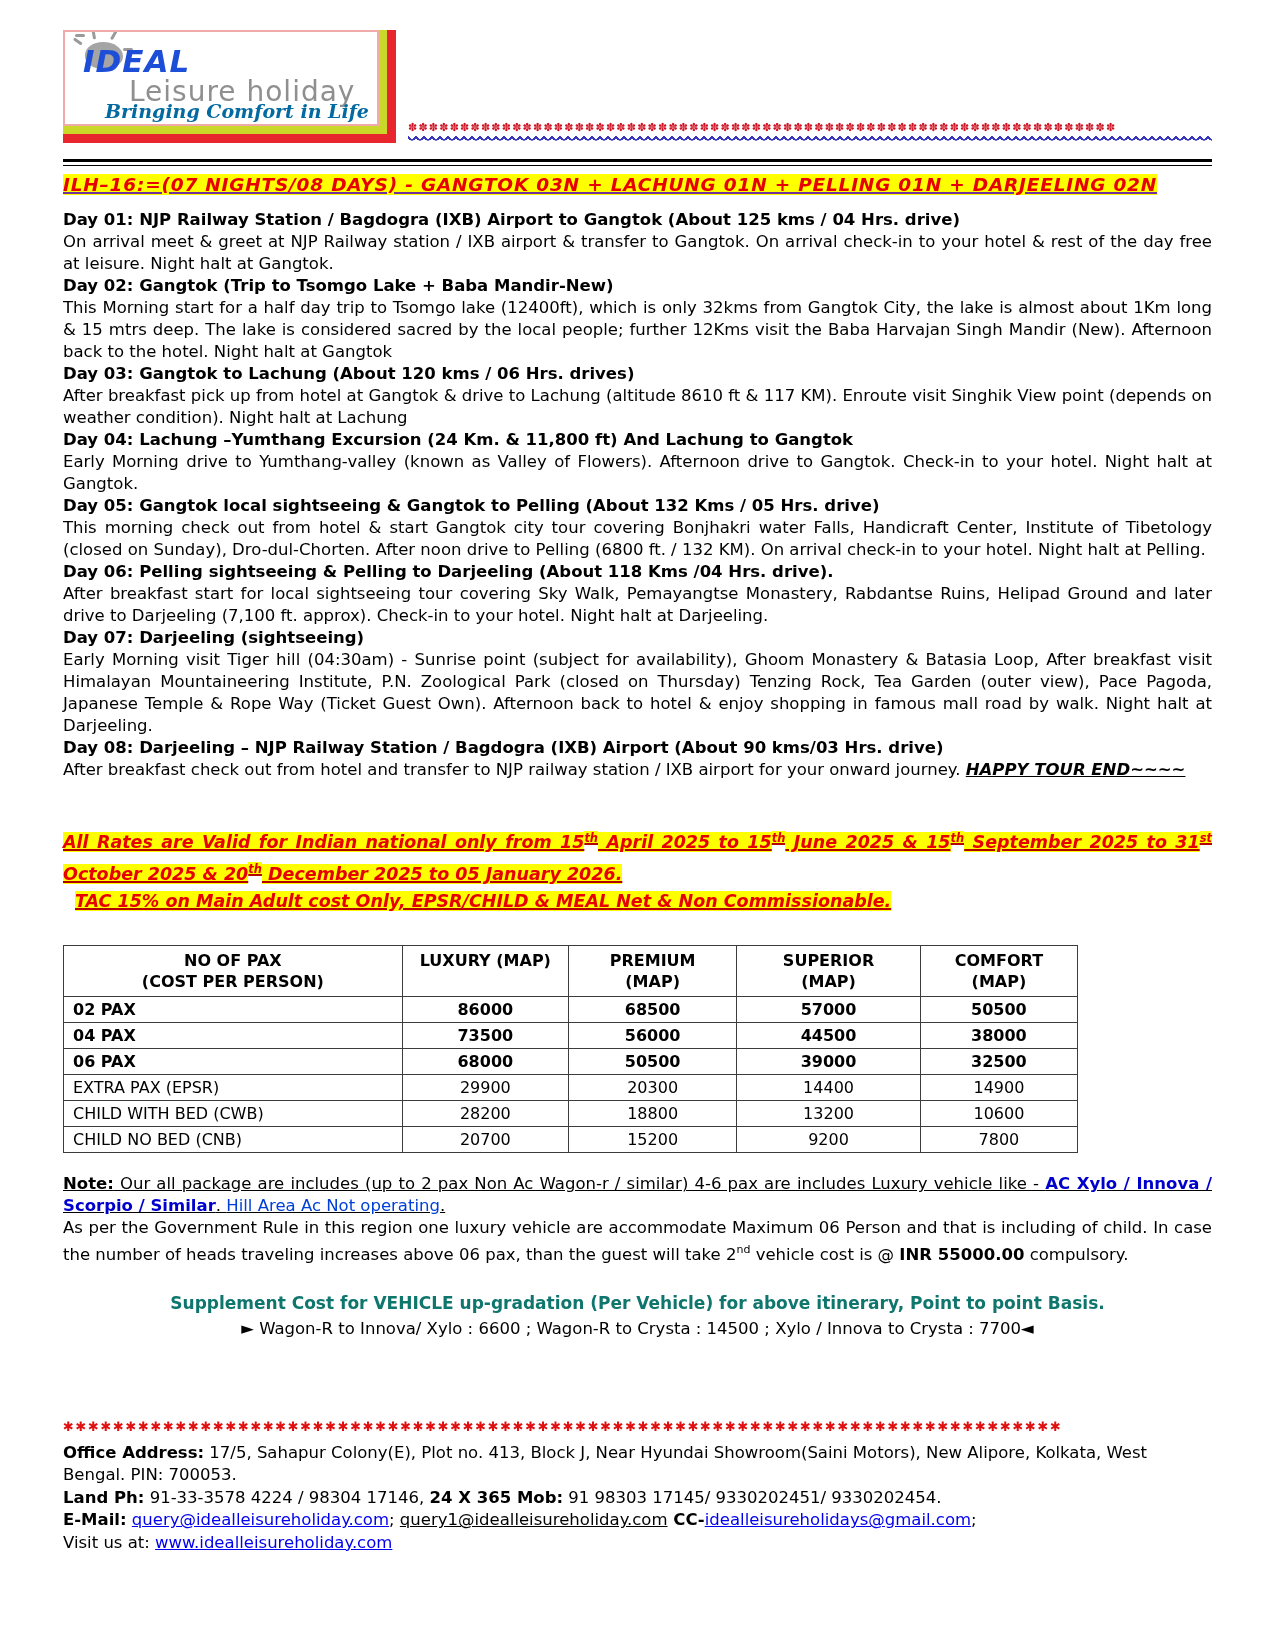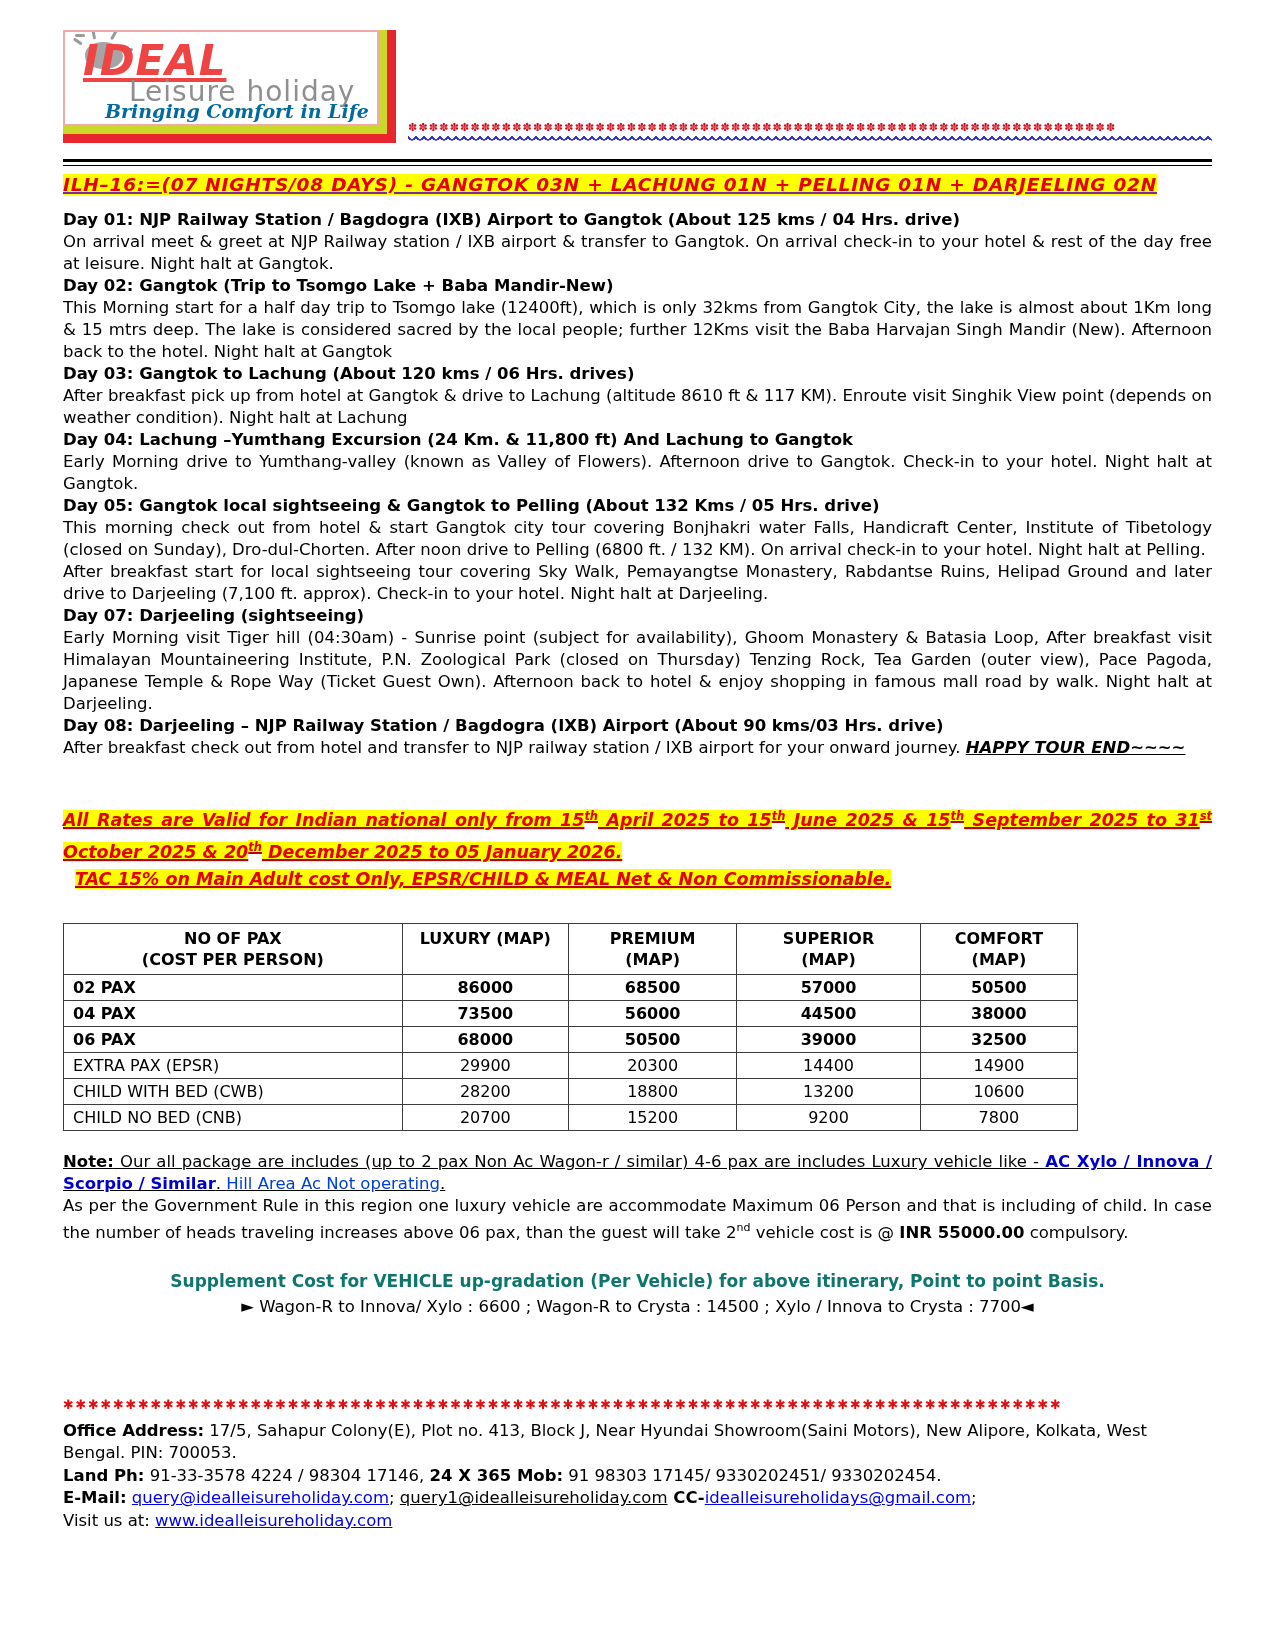--- a/index.html
+++ b/index.html
@@ -16,21 +16,21 @@
   .logo-mid   { border-right:8px solid #c9d829; border-bottom:8px solid #c9d829; }
   .logo-box   { width:312px; height:92px; border:2px solid #f0aaaa; background:#fff; position:relative; overflow:hidden; }
   .sun  { position:absolute; top:2px; left:10px; width:54px; height:40px; }
   .sun-core { position:absolute; left:10px; top:8px; width:38px; height:27px; background:#a5a5a5; border-radius:50% 55% 50% 50%; }
   .sun-ray { position:absolute; width:10px; height:2.5px; background:#9a9a9a; border-radius:2px; }
   .sun-ray:nth-of-type(2){ top:6px;  left:-2px; transform:rotate(35deg); }
   .sun-ray:nth-of-type(3){ top:-1px; left:14px; transform:rotate(80deg); }
   .sun-ray:nth-of-type(4){ top:0px;  left:34px; transform:rotate(120deg); }
   .sun-ray:nth-of-type(5){ top:14px; left:48px; transform:rotate(0deg); }
   .sun-ray:nth-of-type(6){ top:30px; left:50px; transform:rotate(25deg); }
-  .brand { position:absolute; top:10px; left:18px; font-weight:bold; font-style:italic; font-size:42px; line-height:38px; color:#ef4444; letter-spacing:1px;text-decoration:underline; }
+  .brand { position:absolute; top:10px; left:18px; font-weight:bold; font-style:italic; font-size:31px; line-height:38px; color:#1d4ed8; letter-spacing:1px; }
   .brand-sub { position:absolute; top:46px; left:64px; font-size:28px; line-height:28px; color:#8f8f8f; letter-spacing:1px; }
   .tagline { position:absolute; top:68px; left:40px; font-family:"DejaVu Serif","Liberation Serif",serif; font-style:italic; font-weight:bold; font-size:19px; line-height:22px; color:#0369a1; }
 
   
   .header-right { flex:1 1 auto; margin-left:12px; display:flex; flex-direction:column; justify-content:flex-end; height:100px; min-width:0; }
   .flower-row { color:#cf1020; font-size:11px; line-height:15px; letter-spacing:1.2px; white-space:nowrap; overflow:hidden; }
   .wavy { height:7px; margin-top:1px;
     background-image:radial-gradient(circle at 4px 0px, rgba(0,0,0,0) 2.8px, #3838c2 2.8px, #3838c2 4.4px, rgba(0,0,0,0) 4.8px);
     background-size:8px 7px; background-repeat:repeat-x; }
 
@@ -123,20 +123,21 @@
       <p class="dh">Day 01: NJP Railway Station / Bagdogra (IXB) Airport to Gangtok (About 125 kms / 04 Hrs. drive)</p>
       <p class="db">On arrival meet &amp; greet at NJP Railway station / IXB airport &amp; transfer to Gangtok. On arrival check-in to your hotel &amp; rest of the day free at leisure. Night halt at Gangtok.</p>
       <p class="dh">Day 02: Gangtok (Trip to Tsomgo Lake + Baba Mandir-New)</p>
       <p class="db">This Morning start for a half day trip to Tsomgo lake (12400ft), which is only 32kms from Gangtok City, the lake is almost about 1Km long &amp; 15 mtrs deep. The lake is considered sacred by the local people; further 12Kms visit the Baba Harvajan Singh Mandir (New). Afternoon back to the hotel. Night halt at Gangtok</p>
       <p class="dh">Day 03: Gangtok to Lachung (About 120 kms / 06 Hrs. drives)</p>
       <p class="db">After breakfast pick up from hotel at Gangtok &amp; drive to Lachung (altitude 8610 ft &amp; 117 KM). Enroute visit Singhik View point (depends on weather condition). Night halt at Lachung</p>
       <p class="dh">Day 04: Lachung –Yumthang Excursion (24 Km. &amp; 11,800 ft) And Lachung to Gangtok</p>
       <p class="db">Early Morning drive to Yumthang-valley (known as Valley of Flowers). Afternoon drive to Gangtok. Check-in to your hotel. Night halt at Gangtok.</p>
       <p class="dh">Day 05: Gangtok local sightseeing &amp; Gangtok to Pelling (About 132 Kms / 05 Hrs. drive)</p>
       <p class="db">This morning check out from hotel &amp; start Gangtok city tour covering Bonjhakri water Falls, Handicraft Center, Institute of Tibetology (closed on Sunday), Dro-dul-Chorten. After noon drive to Pelling (6800 ft. / 132 KM). On arrival check-in to your hotel. Night halt at Pelling.</p>
+      <p class="dh">Day 06: Pelling sightseeing &amp; Pelling to Darjeeling (About 118 Kms /04 Hrs. drive).</p>
       <p class="db">After breakfast start for local sightseeing tour covering Sky Walk, Pemayangtse Monastery, Rabdantse Ruins, Helipad Ground and later drive to Darjeeling (7,100 ft. approx). Check-in to your hotel. Night halt at Darjeeling.</p>
       <p class="dh">Day 07: Darjeeling (sightseeing)</p>
       <p class="db">Early Morning visit Tiger hill (04:30am) - Sunrise point (subject for availability), Ghoom Monastery &amp; Batasia Loop, After breakfast visit Himalayan Mountaineering Institute, P.N. Zoological Park (closed on Thursday) Tenzing Rock, Tea Garden (outer view), Pace Pagoda, Japanese Temple &amp; Rope Way (Ticket Guest Own). Afternoon back to hotel &amp; enjoy shopping in famous mall road by walk. Night halt at Darjeeling.</p>
       <p class="dh">Day 08: Darjeeling – NJP Railway Station / Bagdogra (IXB) Airport (About 90 kms/03 Hrs. drive)</p>
       <p class="db"><span>After breakfast check out from hotel and transfer to NJP railway station / IXB airport for your onward journey. </span><span class="tail">HAPPY TOUR END~~~~</span></p>
     </div>
 
     <p class="rates"><span>All Rates are Valid for Indian national only from 15</span><sup>th</sup><span> April 2025 to 15</span><sup>th</sup><span> June 2025 &amp; 15</span><sup>th</sup><span> September 2025 to 31</span><sup>st</sup><span> October 2025 &amp; 20</span><sup>th</sup><span> December 2025 to 05 January 2026.</span></p>
     <p class="rates2"><span>TAC 15% on Main Adult cost Only, EPSR/CHILD &amp; MEAL Net &amp; Non Commissionable.</span></p>
 

